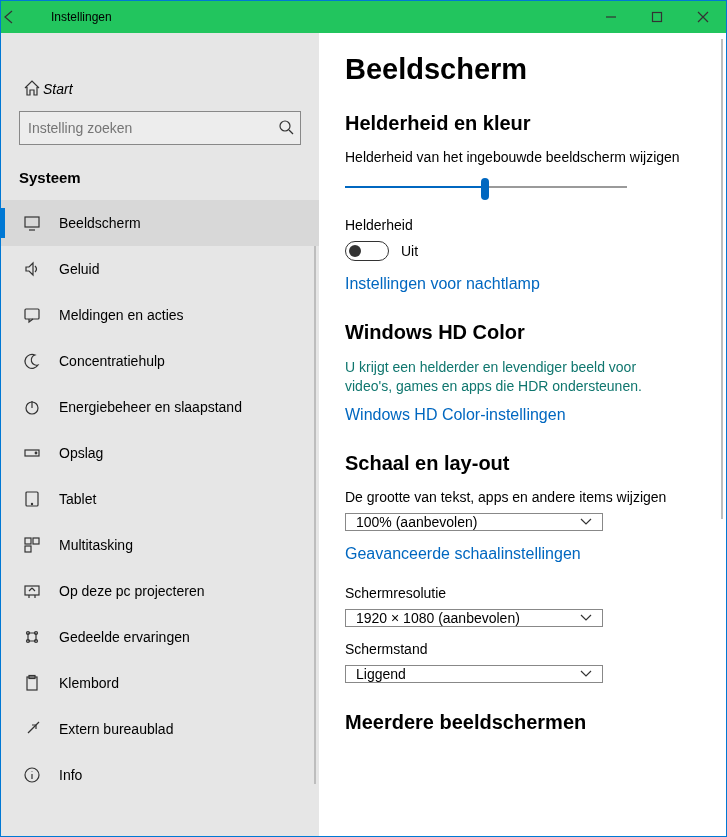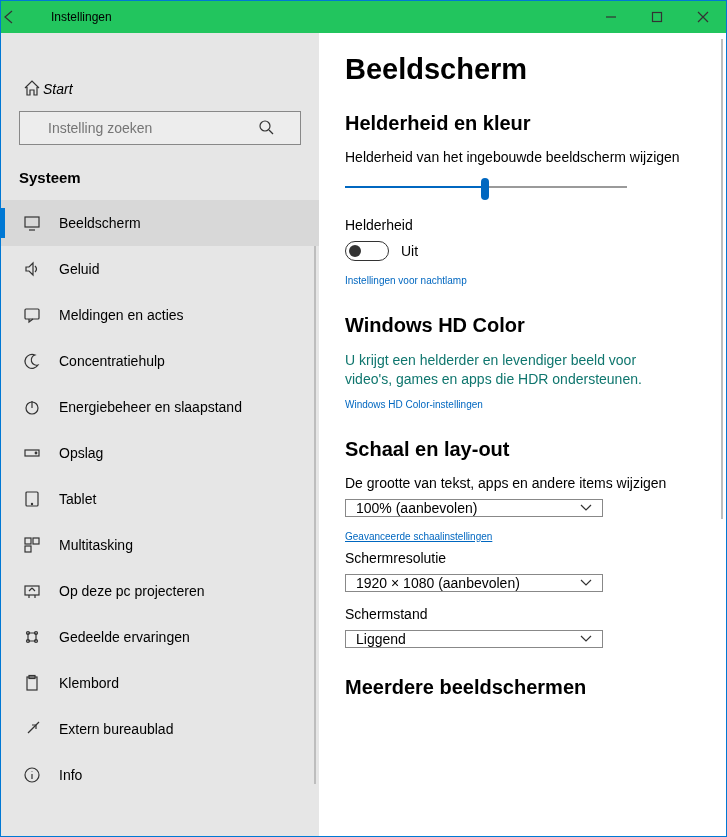--- a/index.html
+++ b/index.html
@@ -29,21 +29,21 @@
     padding-top:24px;
   }
   .home-row{
     display:flex; align-items:flex-end; height:40px;
     padding-left:22px; gap:2px; cursor:default;font-style:italic;
   }
   .home-row .icon{width:18px; display:flex; justify-content:center;}
   .search{
     margin:14px 18px 18px 18px;
     height:34px; border:1px solid #888; background:#ededed;
-    display:flex; align-items:center; padding:0 26px;
+    display:flex; align-items:center; padding:0 6px;
   }
   .search input{
     flex:1; border:none; background:transparent; outline:none;
     font-size:14px; color:#555; height:100%;
   }
   .section-header{
     padding:6px 18px 14px 18px; font-weight:600; font-size:15px;
   }
   .navlist{ flex:1; overflow:hidden; position:relative;}
   .navitem{
@@ -83,22 +83,22 @@
   }
   .toggle-row{ display:flex; align-items:center; gap:12px; margin-bottom:14px;}
   .toggle{
     width:44px; height:20px; border:1px solid #333; border-radius:10px;
     position:relative; background:#fff;
   }
   .toggle .knob{
     position:absolute; left:3px; top:3px; width:12px; height:12px;
     background:#333; border-radius:50%;
   }
-  .link{ color:#0067c0; font-size:10px; margin:0 0 28px 0; display:block;}
-  .link.tight{ margin-bottom:8px;text-decoration:underline;}
+  .link{ color:#0067c0; font-size:16px; margin:0 0 28px 0; display:block;}
+  .link.tight{ margin-bottom:22px;}
   .desc{ color:#0f766e; font-size:14px; margin:0 0 10px 0; line-height:1.35;}
   .dropdown{
     width:258px; height:18px; border:1px solid #888;
     display:flex; align-items:center; padding:0 10px; justify-content:space-between;
     margin-bottom:14px;
   }
   .chev{ width:12px; height:12px;}
   .content-scroll{
     position:absolute; right:3px; top:6px; width:2px; height:480px;
     background:#bdbdbd;

